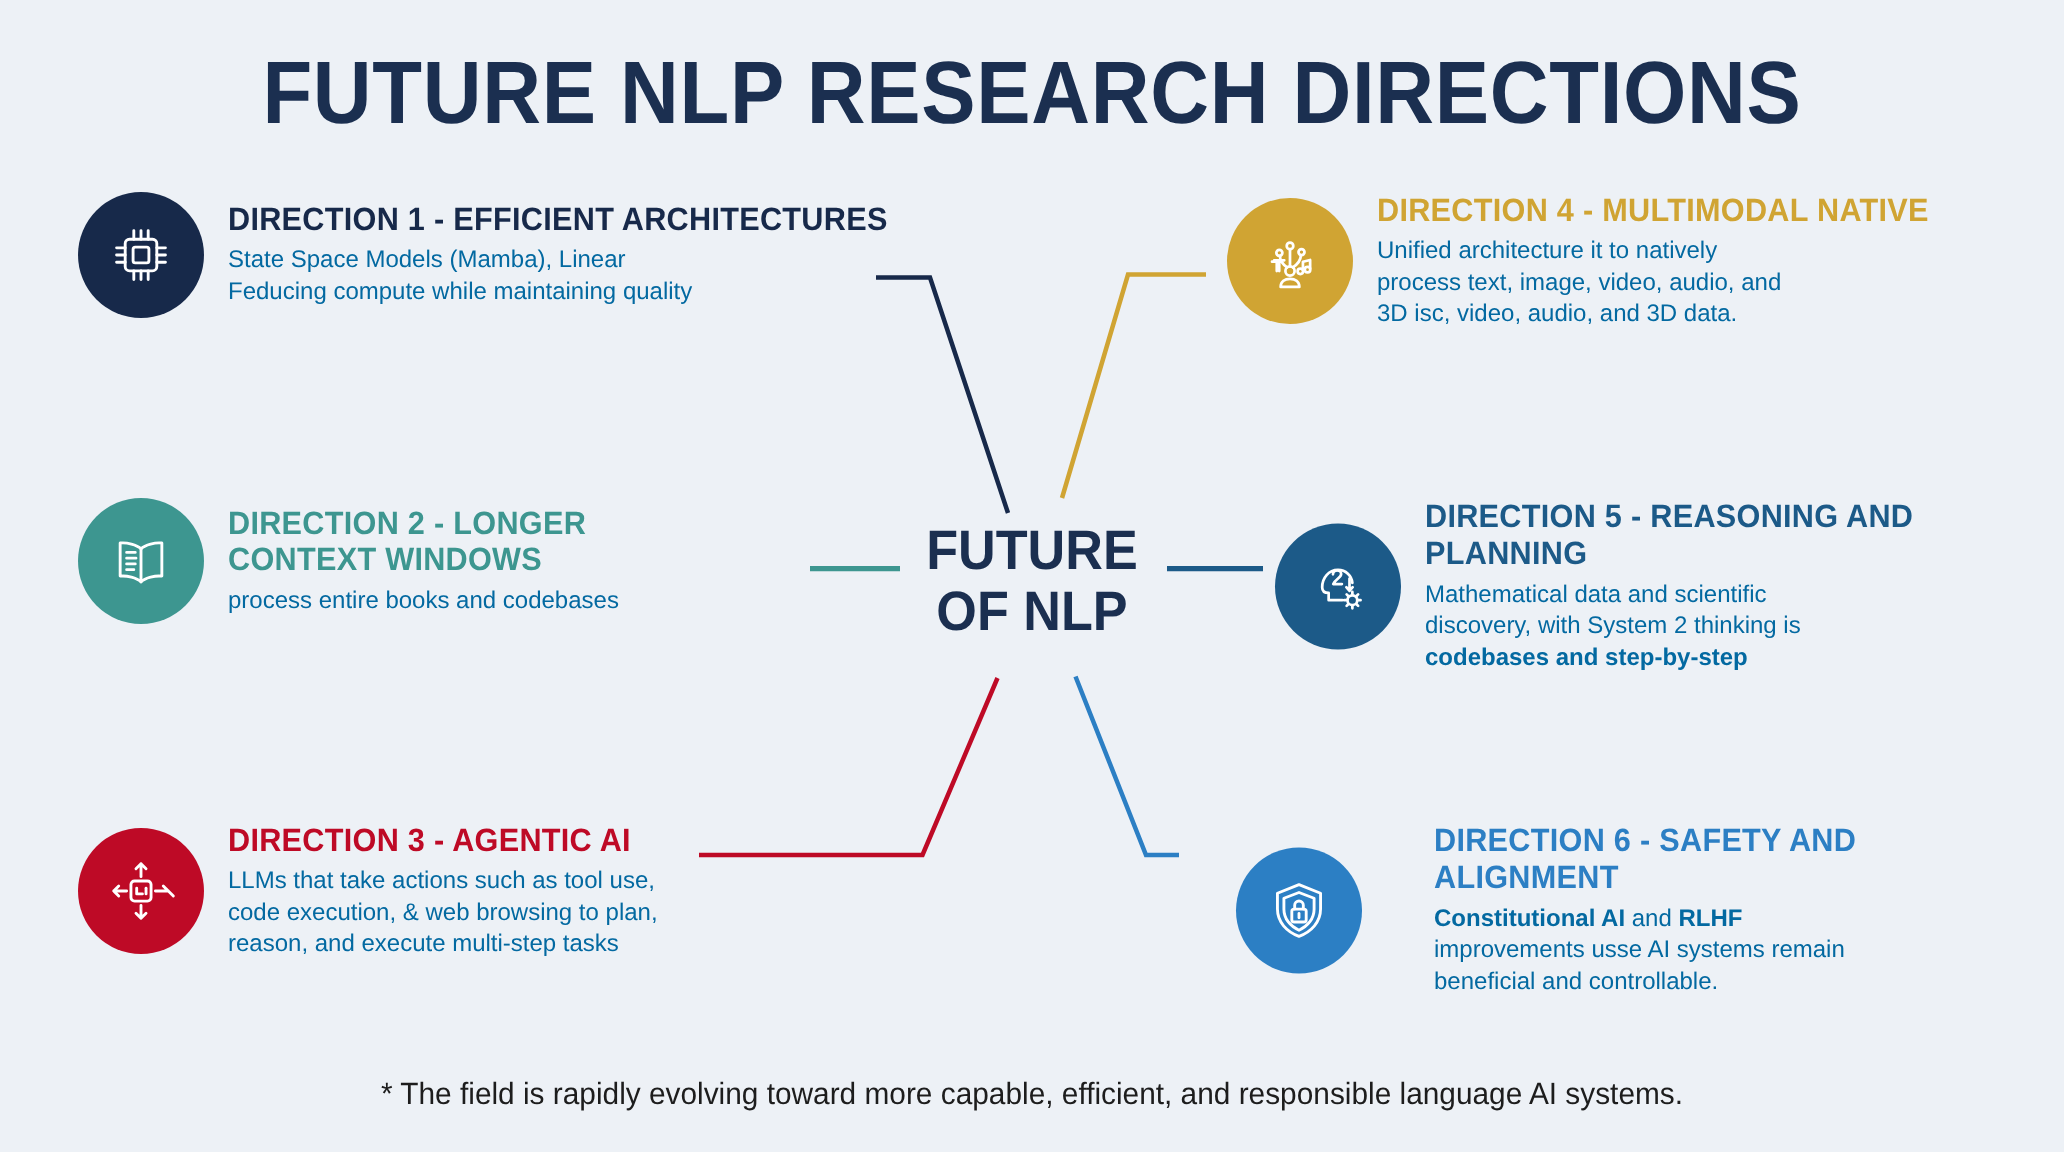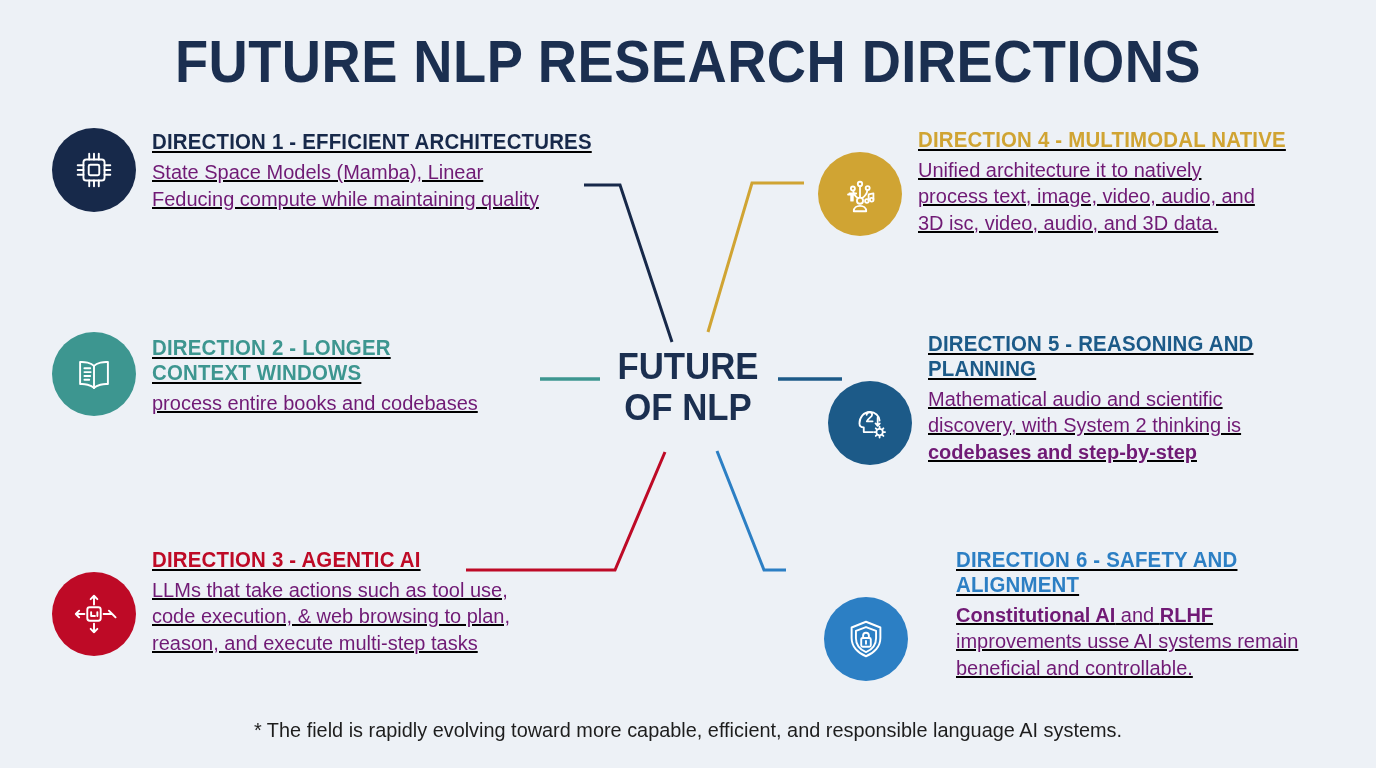--- a/index.html
+++ b/index.html
@@ -38,21 +38,21 @@
     color:#1b2f50;
     font-weight:bold;
     font-size:37px;
     line-height:1.12;
     transform:scaleX(0.94);
     transform-origin:center top;
   }
   #hub div { white-space:nowrap; }
 
   
-  .block { position:absolute; display:flex; align-items:flex-end;text-decoration:underline; }
+  .block { position:absolute; display:flex; align-items:center; }
   .block.left  { flex-direction:row; }
   .block.right { flex-direction:row; }
 
   .badge {
     flex:0 0 auto;
     width:84px; height:84px;
     border-radius:50%;
     display:flex; align-items:center; justify-content:center;
   }
   .badge svg { display:block; }
@@ -62,32 +62,32 @@
   .bhead {
     font-weight:bold;
     font-size:21.5px;
     letter-spacing:0.2px;
     line-height:1.16;
     transform:scaleX(0.95);
     transform-origin:left top;
     margin-bottom:4px;
   }
   .bbody {
-    font-size:20px;
+    font-size:16px;
     line-height:1.32;
-    color:#701a75;
+    color:#0369a1;
   }
   .bbody b { font-weight:bold; }
 
   
   #b1 { left:52px;  top:128px;  width:600px; }
   #b2 { left:52px;  top:332px;  width:600px; }
   #b3 { left:52px;  top:548px;  width:600px; }
   #b4 { left:818px; top:128px;  width:520px; }
-  #b5 { left:828px; top:332px;  width:500px; }
+  #b5 { left:850px; top:332px;  width:500px; }
   #b6 { left:824px; top:548px;  width:560px;gap:32px; }
 
   #b1 .bhead { color:#17294a; }
   #b2 .bhead { color:#3d9690; }
   #b3 .bhead { color:#be0a26; }
   #b4 .bhead { color:#d0a433; }
   #b5 .bhead { color:#1c5a88; }
   #b6 .bhead { color:#2c7fc4; }
 
   
@@ -229,21 +229,21 @@
           <path d="M20.5 15.5c0-1.6 1.3-2.7 2.9-2.7 1.5 0 2.8 1 2.8 2.5 0 2.6-3.7 3.2-5.5 7h6"></path>
           <path d="M32 18.5v8.5M32 27l-2.2-2.5M32 27l2.2-2.5"></path>
           <circle cx="34" cy="33.5" r="3.4"></circle>
           <path d="M34 27.8v1.6M34 37.6v1.6M39.7 33.5h-1.6M29.9 33.5h-1.6M38 29.5l-1.1 1.1M31.1 36.4L30 37.5M38 37.5l-1.1-1.1M31.1 30.6L30 29.5"></path>
         </svg>
       </span>
     </div>
     <div class="btext">
       <div class="bhead" style="max-width:350px;white-space:normal">DIRECTION 5 - REASONING AND PLANNING</div>
       <div class="bbody">
-        <div>Mathematical audio and scientific</div>
+        <div>Mathematical data and scientific</div>
         <div>discovery, with System 2 thinking  is</div>
         <div><b>codebases and step-by-step</b></div>
       </div>
     </div>
   </div>
 
   <div class="block right" id="b6">
     <div class="badge" style="background:#2c7fc4">
       <span>
         <svg width="46" height="46" viewBox="0 0 48 48" fill="none" stroke="#ffffff" stroke-width="2" stroke-linecap="round" stroke-linejoin="round">

